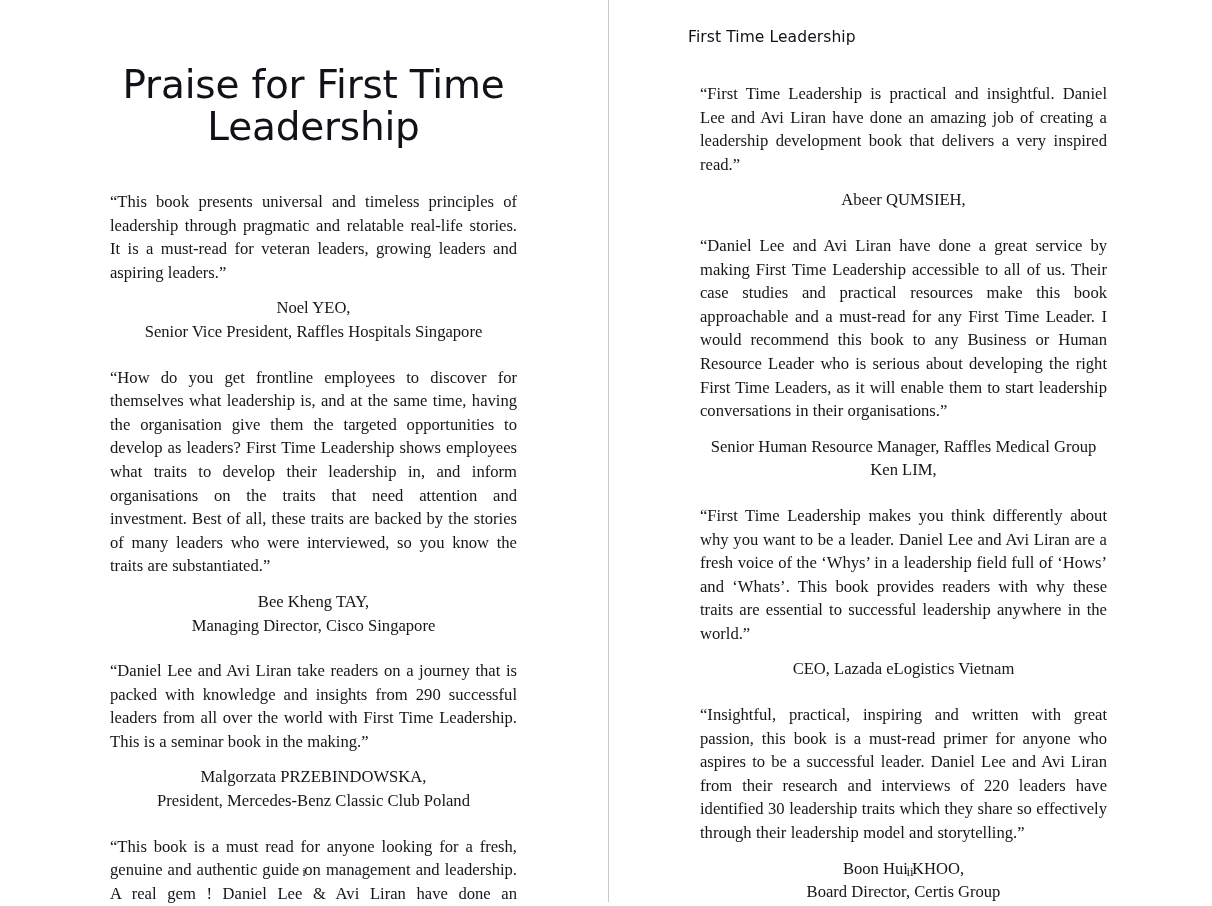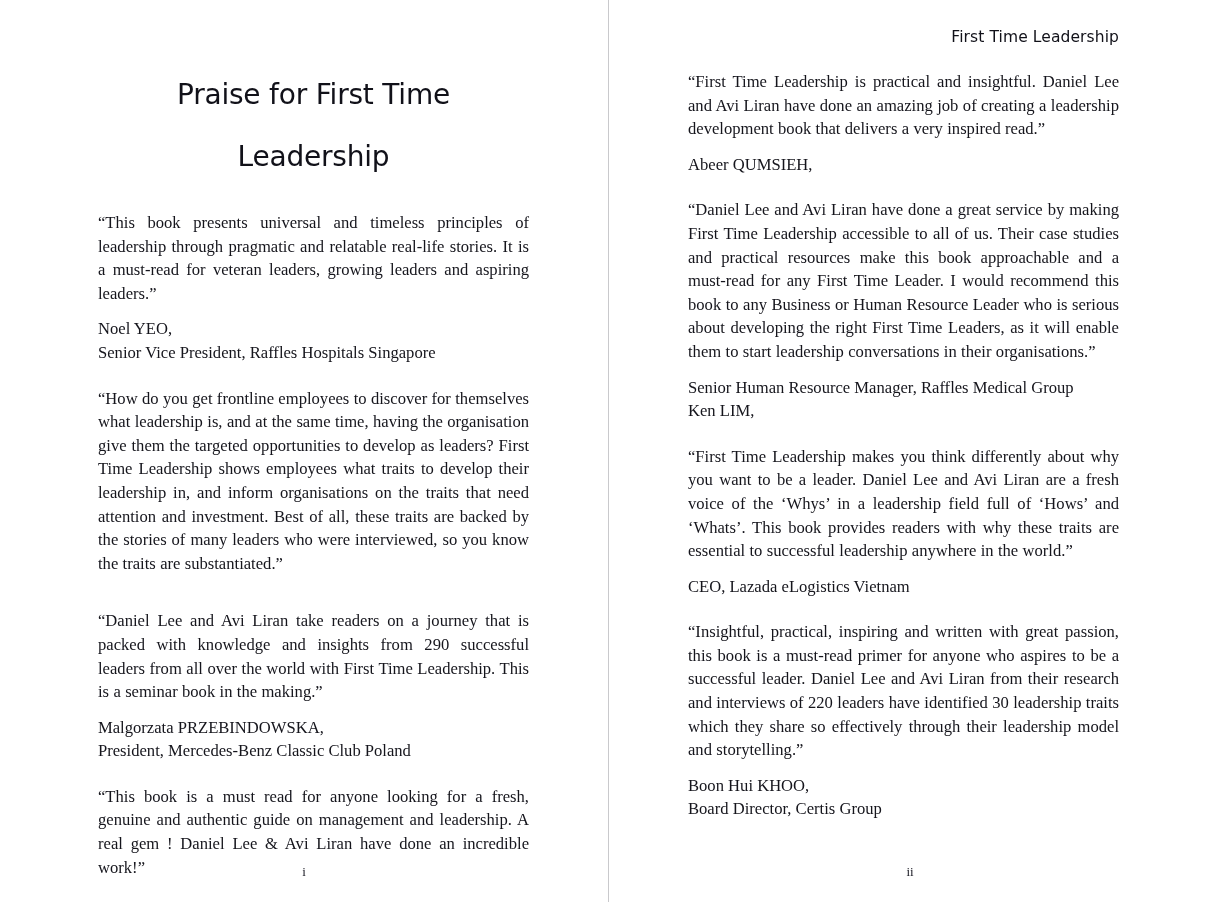--- a/index.html
+++ b/index.html
@@ -50,59 +50,59 @@
   .page-right .text-col {
     left: 80px;
     width: 431px;
   }
 
   
   .running-head {
     font-family: "DejaVu Sans", sans-serif;
     font-size: 15.5px;
     letter-spacing: 0.1px;
-    text-align: right;
+    text-align: left;
     color: #111119;
     margin-top: 28px;
     margin-bottom: 0;
     font-weight: 400;
   }
 
   .page-title {
     font-family: "DejaVu Sans", sans-serif;
-    font-size: 28px;
-    line-height: 62px;
+    font-size: 39px;
+    line-height: 42px;
     font-weight: 400;
     letter-spacing: -0.2px;
     text-align: center;
     color: #111119;
-    margin: 64px 0 1px 0;
+    margin: 64px 0 8px 0;
     padding: 0 8px;
   }
 
   
   .quote-list {
-    margin: 0;
+    margin: 12px;
     padding: 0;
     list-style: none;
   }
   .quote-block {
     margin: 0;
   }
   .quote-text {
     font-size: 16.6px;
     line-height: 23.6px;
     text-align: justify;
     text-justify: inter-word;
     margin: 0;
     hyphens: manual;
     word-spacing: 0.2px;
   }
   .attribution {
-    text-align: left;
+    text-align: center;
     font-size: 16.6px;
     line-height: 23.6px;
     margin: 0;
   }
   .attr-line { display: block; }
 
   
   .folio {
     position: absolute;
     bottom: 26px;
@@ -145,20 +145,24 @@
             <span class="attr-line">Noel YEO,</span>
             <span class="attr-line">Senior Vice President, Raffles Hospitals Singapore</span>
           </p>
         </div>
 
         <div class="gap-block"></div>
 
         <div class="quote-block">
           <p class="quote-text">“How do you get frontline employees to discover for themselves what leadership is, and at the same time, having the organisation give them the targeted opportunities to develop as leaders? First Time Leadership shows employees what traits to develop their leadership in, and inform organisations on the traits that need attention and investment. Best of all, these traits are backed by the stories of many leaders who were interviewed, so you know the traits are substantiated.”</p>
           <div class="gap-attr"></div>
+          <p class="attribution">
+            <span class="attr-line">Bee Kheng TAY,</span>
+            <span class="attr-line">Managing Director, Cisco Singapore</span>
+          </p>
         </div>
 
         <div class="gap-block"></div>
 
         <div class="quote-block">
           <p class="quote-text">“Daniel Lee and Avi Liran take readers on a journey that is packed with knowledge and insights from 290 successful leaders from all over the world with First Time Leadership. This is a seminar book in the making.”</p>
           <div class="gap-attr"></div>
           <p class="attribution">
             <span class="attr-line">Malgorzata PRZEBINDOWSKA,</span>
             <span class="attr-line">President, Mercedes-Benz Classic Club Poland</span>

